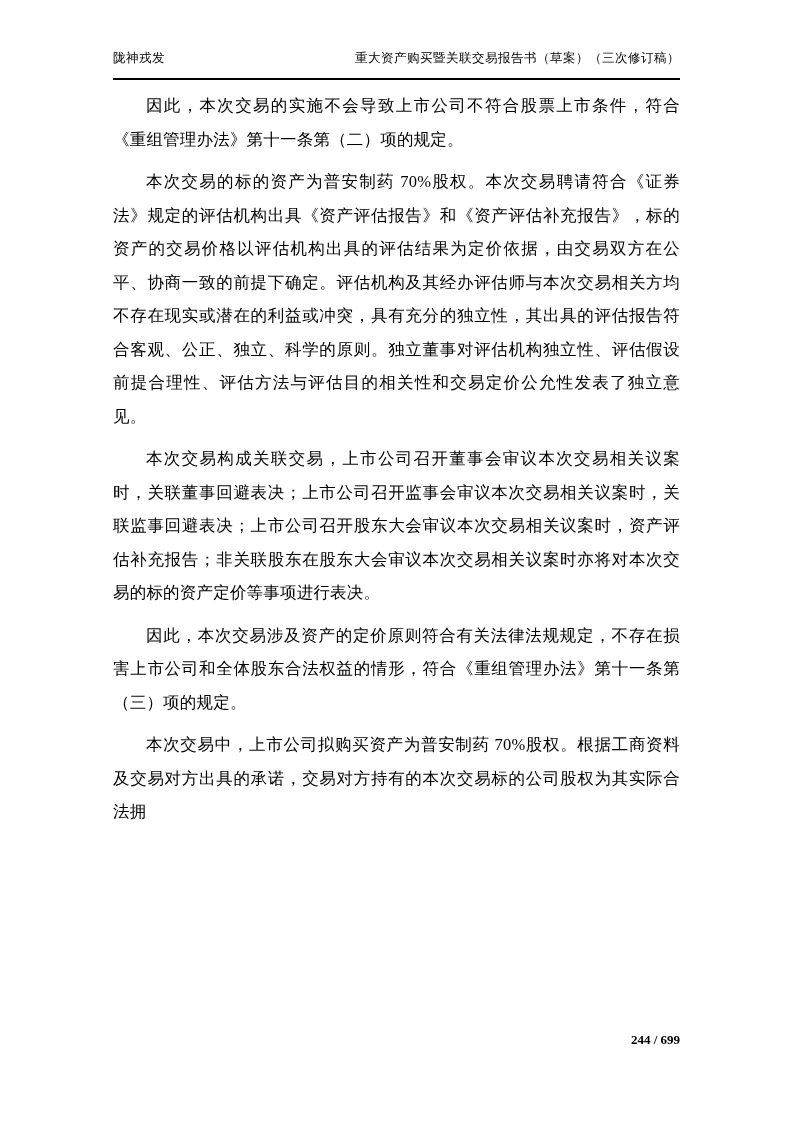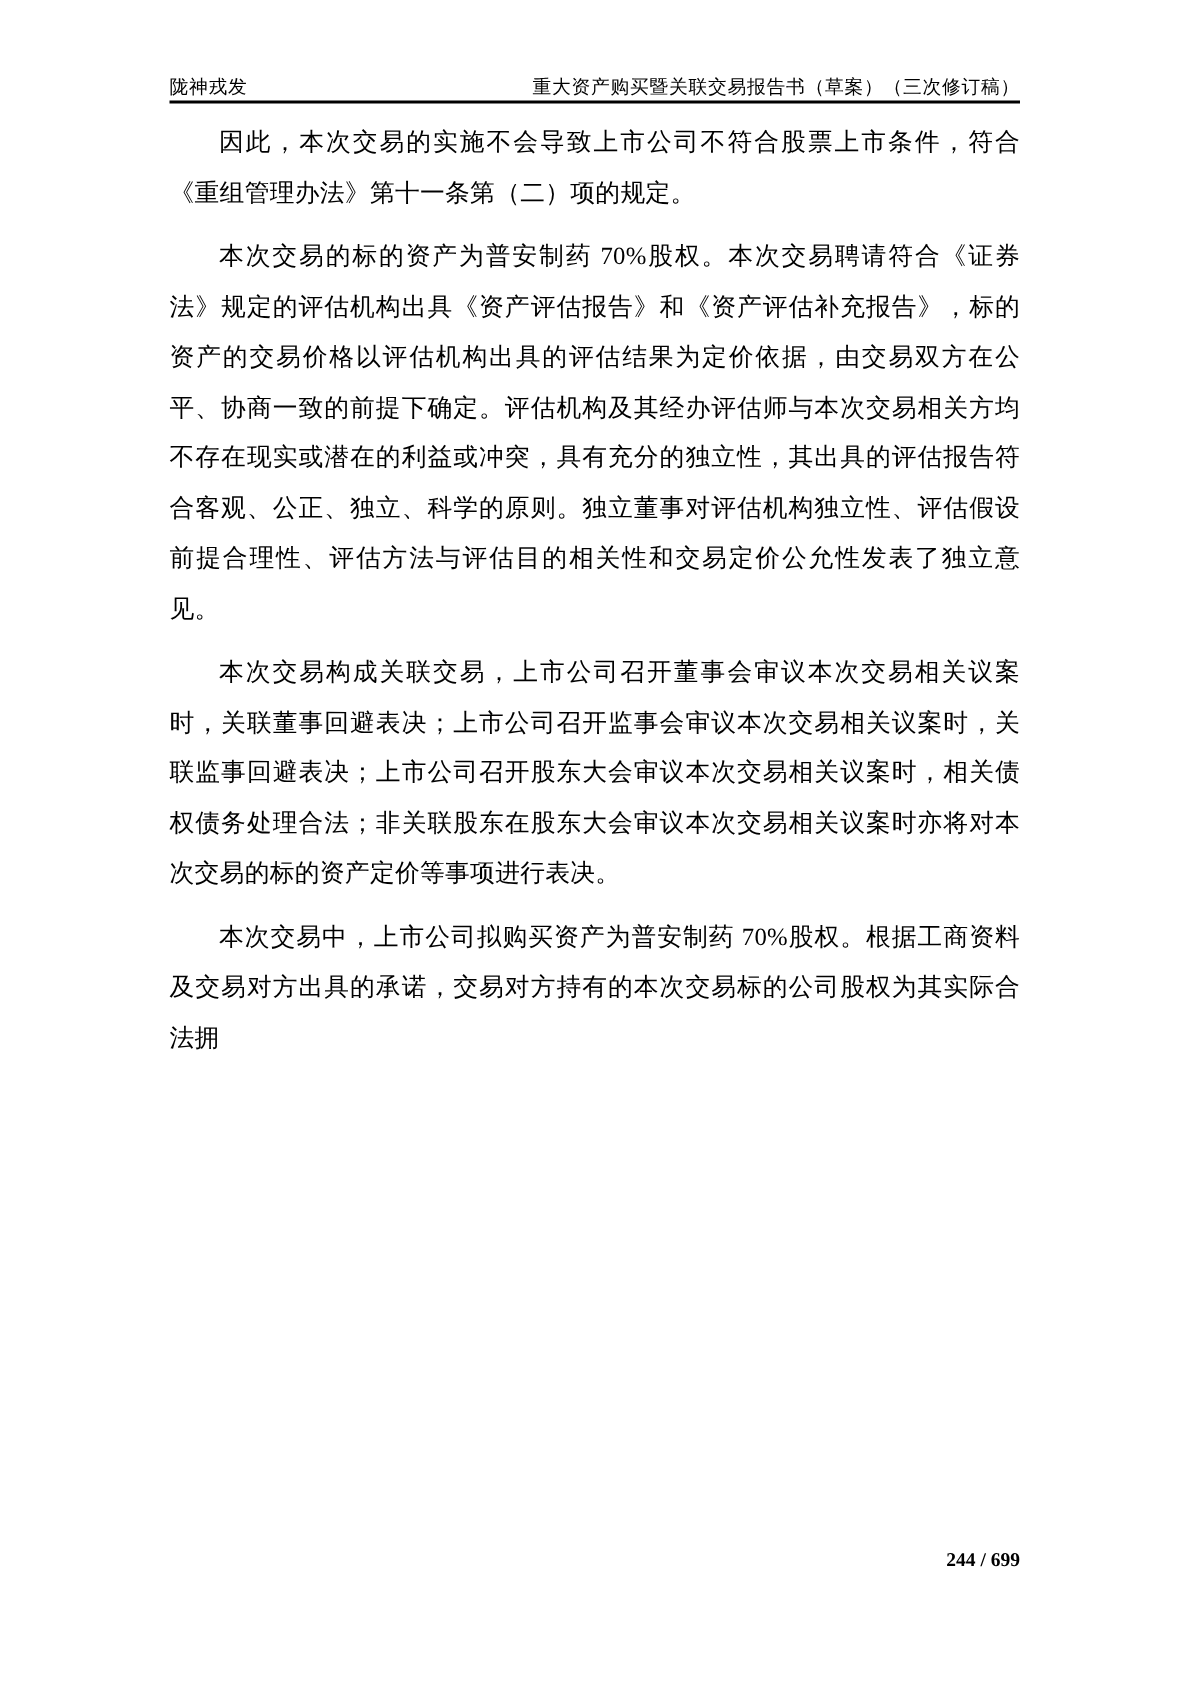--- a/index.html
+++ b/index.html
@@ -14,21 +14,21 @@
     overflow: hidden;
   }
   .content {
     padding: 50px 113px 0 113px;
   }
   .doc-header {
     display: flex;
     justify-content: space-between;
     align-items: flex-end;
     font-size: 12.5px;
-    padding-bottom: 0;
+    padding-bottom: 11px;
     border-bottom: 2px solid #000000;
     letter-spacing: 0.5px;
   }
   .doc-header .hdr-left { white-space: nowrap; }
   .doc-header .hdr-right { white-space: nowrap; }
   .body-para {
     font-size: 16.5px;
     line-height: 33.5px;
     text-align: justify;
     text-justify: inter-ideograph;
@@ -67,22 +67,23 @@
       <span class="hdr-left">陇神戎发</span>
       <span class="hdr-right">重大资产购买暨关联交易报告书（草案）（三次修订稿）</span>
     </div>
 
 
     <p class="body-para indent">因此，本次交易的实施不会导致上市公司不符合股票上市条件，符合《重组管理办法》第十一条第（二）项的规定。</p>
 
 
     <p class="body-para indent">本次交易的标的资产为普安制药 70%股权。本次交易聘请符合《证券法》规定的评估机构出具《资产评估报告》和《资产评估补充报告》，标的资产的交易价格以评估机构出具的评估结果为定价依据，由交易双方在公平、协商一致的前提下确定。评估机构及其经办评估师与本次交易相关方均不存在现实或潜在的利益或冲突，具有充分的独立性，其出具的评估报告符合客观、公正、独立、科学的原则。独立董事对评估机构独立性、评估假设前提合理性、评估方法与评估目的相关性和交易定价公允性发表了独立意见。</p>
 
-    <p class="body-para indent">本次交易构成关联交易，上市公司召开董事会审议本次交易相关议案时，关联董事回避表决；上市公司召开监事会审议本次交易相关议案时，关联监事回避表决；上市公司召开股东大会审议本次交易相关议案时，相关债权债务处理合法；非关联股东在股东大会审议本次交易相关议案时亦将对本次交易的标的资产定价等事项进行表决。</p>
+    <p class="body-para indent">本次交易构成关联交易，上市公司召开董事会审议本次交易相关议案时，关联董事回避表决；上市公司召开监事会审议本次交易相关议案时，关联监事回避表决；上市公司召开股东大会审议本次交易相关议案时，资产评估补充报告；非关联股东在股东大会审议本次交易相关议案时亦将对本次交易的标的资产定价等事项进行表决。</p>
 
+    <p class="body-para indent">因此，本次交易涉及资产的定价原则符合有关法律法规规定，不存在损害上市公司和全体股东合法权益的情形，符合《重组管理办法》第十一条第（三）项的规定。</p>
 
 
     <p class="body-para indent">本次交易中，上市公司拟购买资产为普安制药 70%股权。根据工商资料及交易对方出具的承诺，交易对方持有的本次交易标的公司股权为其实际合法拥</p>
 
   </div>
 
   <div class="doc-footer">244 / 699</div>
 </div>
 
 </body></html>

